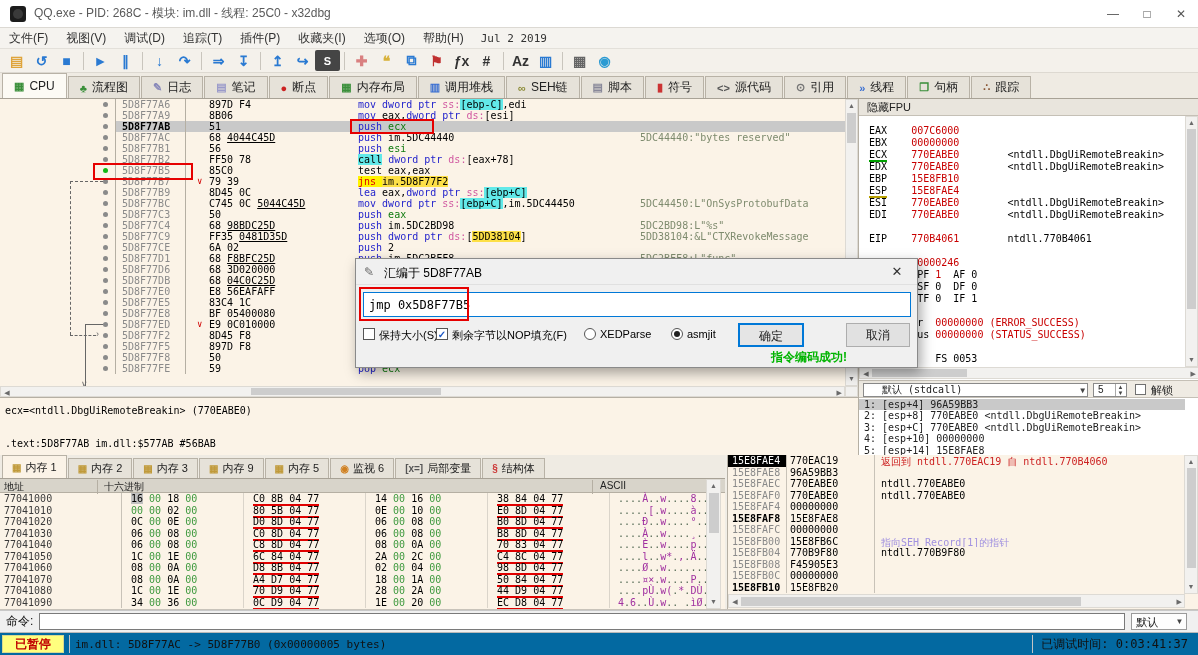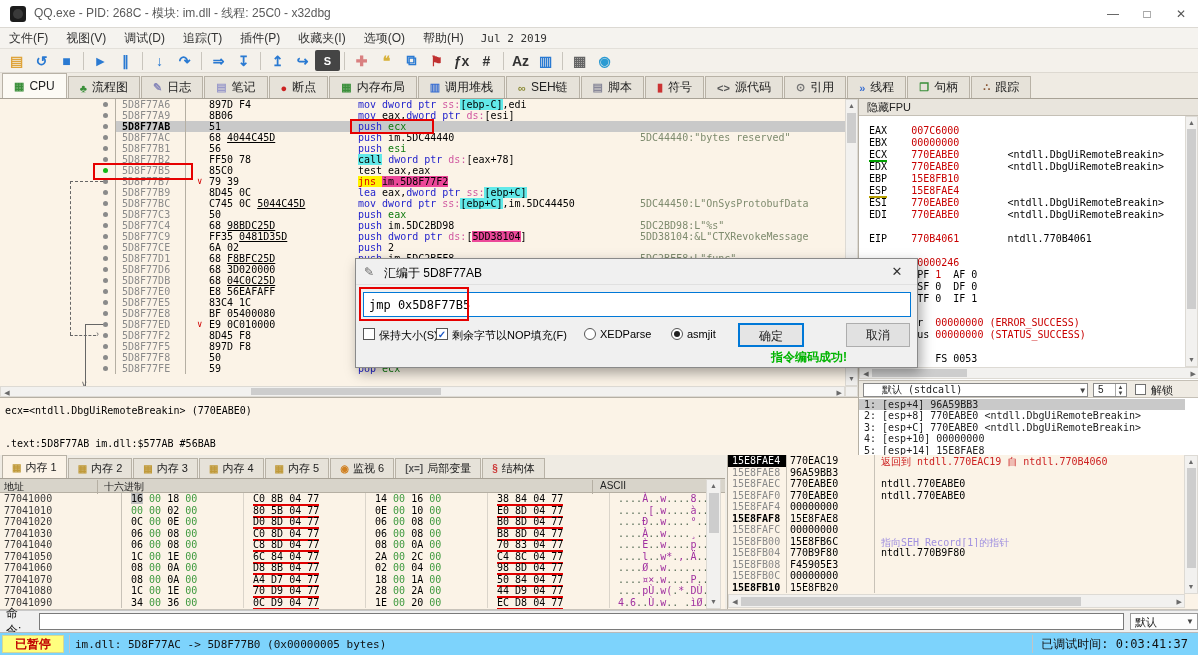--- a/index.html
+++ b/index.html
@@ -34,21 +34,21 @@
   .dot.green{background:#13B913}
   .d-rest{flex:1;display:flex}
   .drow.sel .d-rest{background:#C9C9C9}
   .d-addr{width:70px;flex:none;padding-left:6px;color:#8a8a8a;border-left:1px solid #B5AFA3}
   .drow.sel .d-addr{color:#000;font-weight:bold}
   .d-bytes{width:170px;flex:none;padding-left:23px;border-left:1px solid #B5AFA3;position:relative;color:#000}
   .d-mark{position:absolute;left:11px;top:0px;color:#D00000;font-size:9px}
   .d-instr{width:285px;flex:none;padding-left:3px}
   .d-cmt{flex:1;overflow:hidden;color:#7E8B6E}
   .tk-p{color:#000}.tk-b{color:#2525CC}.tk-m{color:#D058A0}.tk-g{color:#0E7A0E}
-  .tk-cb{background:#62E9E9;color:#000}.tk-yb{background:#ec4899;color:#000}.tk-ybr{background:#FFF400;color:#DD0000}
+  .tk-cb{background:#62E9E9;color:#000}.tk-yb{background:#fde047;color:#000}.tk-ybr{background:#FFF400;color:#DD0000}
   .tk-u{color:#000;text-decoration:underline}
   .jl{position:absolute}
   
   .sb{position:absolute;background:#F2F1EF;border:1px solid #DDDAD4}
   .sb .thumb{position:absolute;background:#CDCDCD}
   .sb .arr{position:absolute;color:#6a6a6a;font-size:7px;line-height:10px;width:100%;text-align:center}
   
   #infopane{position:absolute;left:0;top:397px;width:858px;height:58px;background:#FBF3E7;border-top:1px solid #B5AFA3;font:10px "DejaVu Sans Mono",monospace;color:#000}
   #info1{position:absolute;left:5px;top:7px}
   #info2{position:absolute;left:5px;top:40px}
@@ -100,23 +100,23 @@
   .st-addr.bold{color:#000;font-weight:bold}
   .st-val{width:88px;flex:none;padding-left:3px;color:#000;border-right:1px solid #C8C2B8}
   .st-cmt{padding-left:6px;color:#000;overflow:hidden}
   .st-cmt.red{color:#CC2222}.st-cmt.purple{color:#A292E0}
   #stack-vsb{right:0;top:0;width:14px;height:139px}
   #stack-hsb{left:0;top:139px;width:457px;height:14px}
   
   #cmdbar{position:absolute;left:0;top:610px;width:1198px;height:22px;background:#F0F0F0;border-top:1px solid #C8C8C8;display:flex;align-items:center}
   #cmd-label{margin-left:6px;font-size:12px;color:#111}
   #cmd-input{margin-left:6px;width:1086px;height:17px;border:1px solid #7a7a7a;background:#fff;font:11px "DejaVu Sans Mono",monospace;padding:0 3px}
-  #cmd-combo{margin-left:6px;width:68px;height:17px;border:1px solid #9a9a9a;background:#FDFDFD;font-size:11px;padding:1px 4px;position:relative}
+  #cmd-combo{margin-left:6px;width:56px;height:17px;border:1px solid #9a9a9a;background:#FDFDFD;font-size:11px;padding:1px 4px;position:relative}
   #cmd-combo .dd{position:absolute;right:3px;top:3px;font-size:8px;color:#444}
-  #statusbar{position:absolute;left:0;top:632px;width:1198px;height:23px;background:#7dd3fc;border-top:1px solid #B9B9B9;display:flex;align-items:center}
+  #statusbar{position:absolute;left:0;top:632px;width:1198px;height:23px;background:#0369a1;border-top:1px solid #B9B9B9;display:flex;align-items:center}
   #status-badge{margin-left:2px;width:62px;height:18px;background:#FFFF7E;color:#C00000;font-weight:bold;font-size:12px;display:flex;align-items:center;justify-content:center;border:1px solid #D8D890}
   #status-div1{width:1px;height:18px;background:#C4C4C4;margin:0 5px}
   #status-msg{font:11px "DejaVu Sans Mono",monospace;color:#111}
   #status-right{margin-left:auto;display:flex;align-items:center}
   #status-div2{width:1px;height:18px;background:#C4C4C4;margin-right:8px}
   #status-time{font-size:12px;color:#111;margin-right:10px;font-family:"DejaVu Sans Mono",monospace}
   
   #dialog{position:absolute;left:355px;top:258px;width:563px;height:110px;background:#F0F0F0;border:1px solid #8A8A8A;box-shadow:3px 5px 12px rgba(0,0,0,.35);z-index:40}
   #dlg-title{position:absolute;left:0;top:0;width:100%;height:26px;background:#F0F0F0;border-bottom:1px solid #E0E0E0}
   #dlg-icon{position:absolute;left:8px;top:6px;font-size:12px;color:#666}
@@ -342,21 +342,21 @@
       <div class="dtab">
         <span class="ticon" style="color: rgb(192, 154, 58);">▦</span>
         <span>内存 2</span>
       </div>
       <div class="dtab">
         <span class="ticon" style="color: rgb(192, 154, 58);">▦</span>
         <span>内存 3</span>
       </div>
       <div class="dtab">
         <span class="ticon" style="color: rgb(192, 154, 58);">▦</span>
-        <span>内存 4</span>
+        <span>内存 9</span>
       </div>
       <div class="dtab">
         <span class="ticon" style="color: rgb(192, 154, 58);">▦</span>
         <span>内存 5</span>
       </div>
       <div class="dtab">
         <span class="ticon" style="color: rgb(208, 128, 32);">◉</span>
         <span>监视 6</span>
       </div>
       <div class="dtab">

